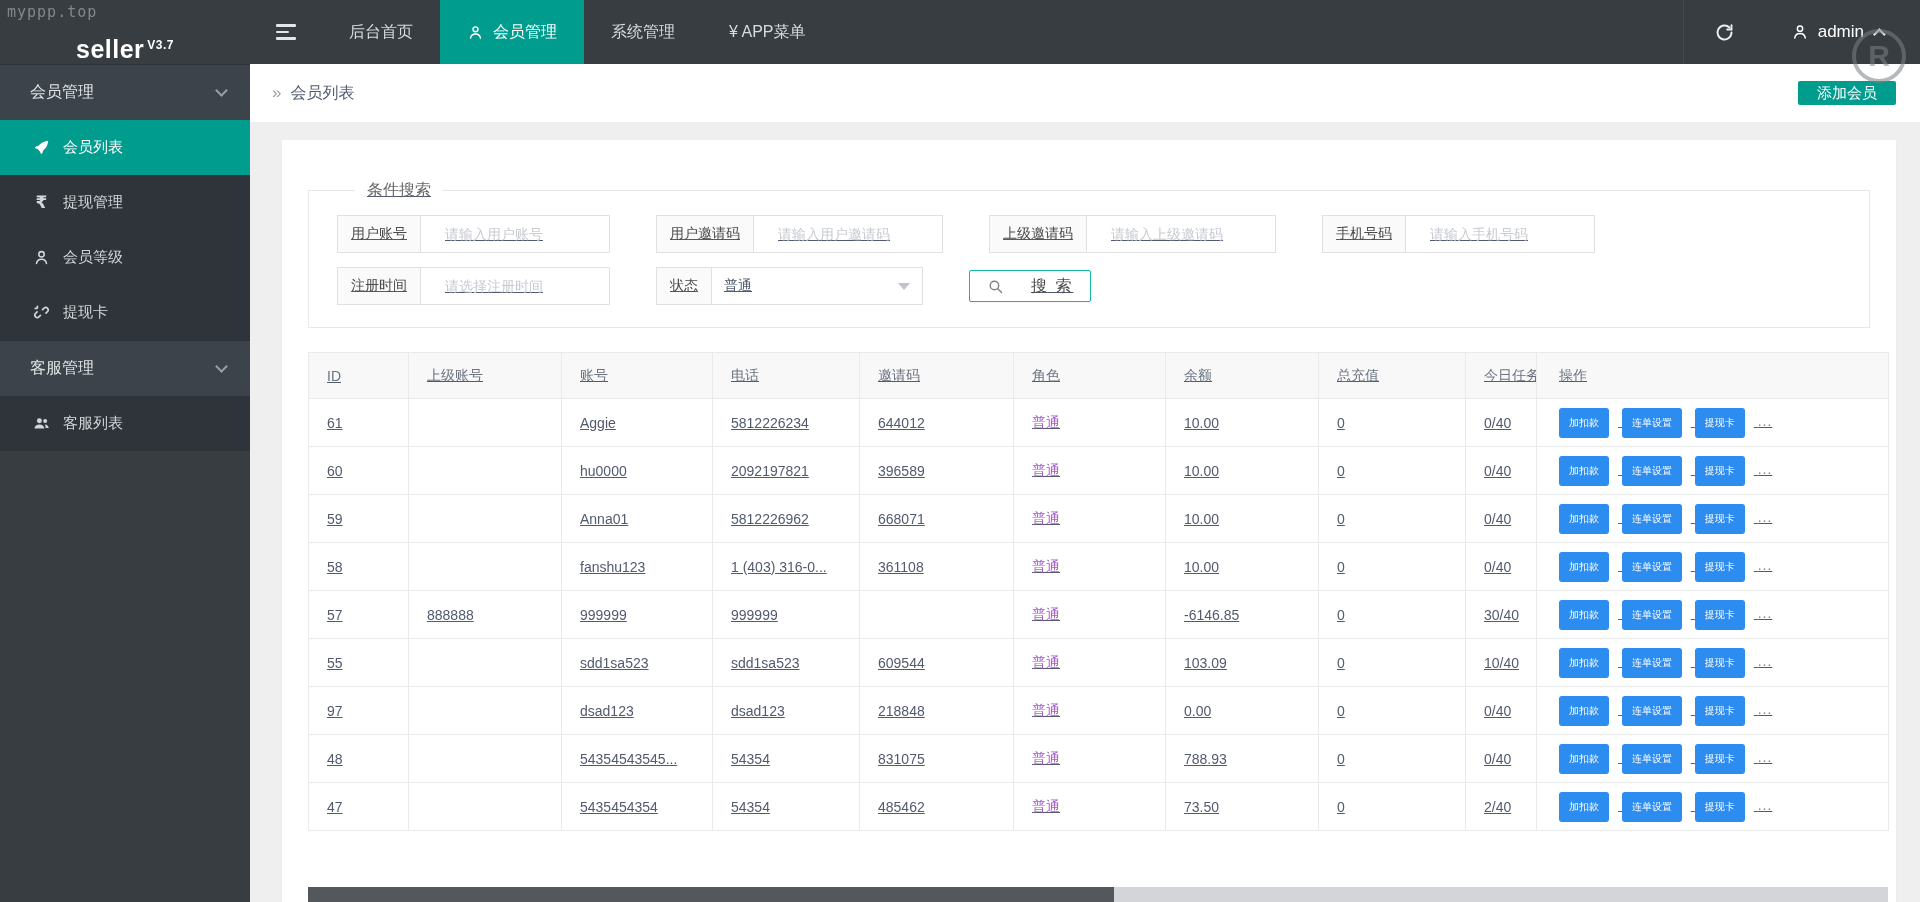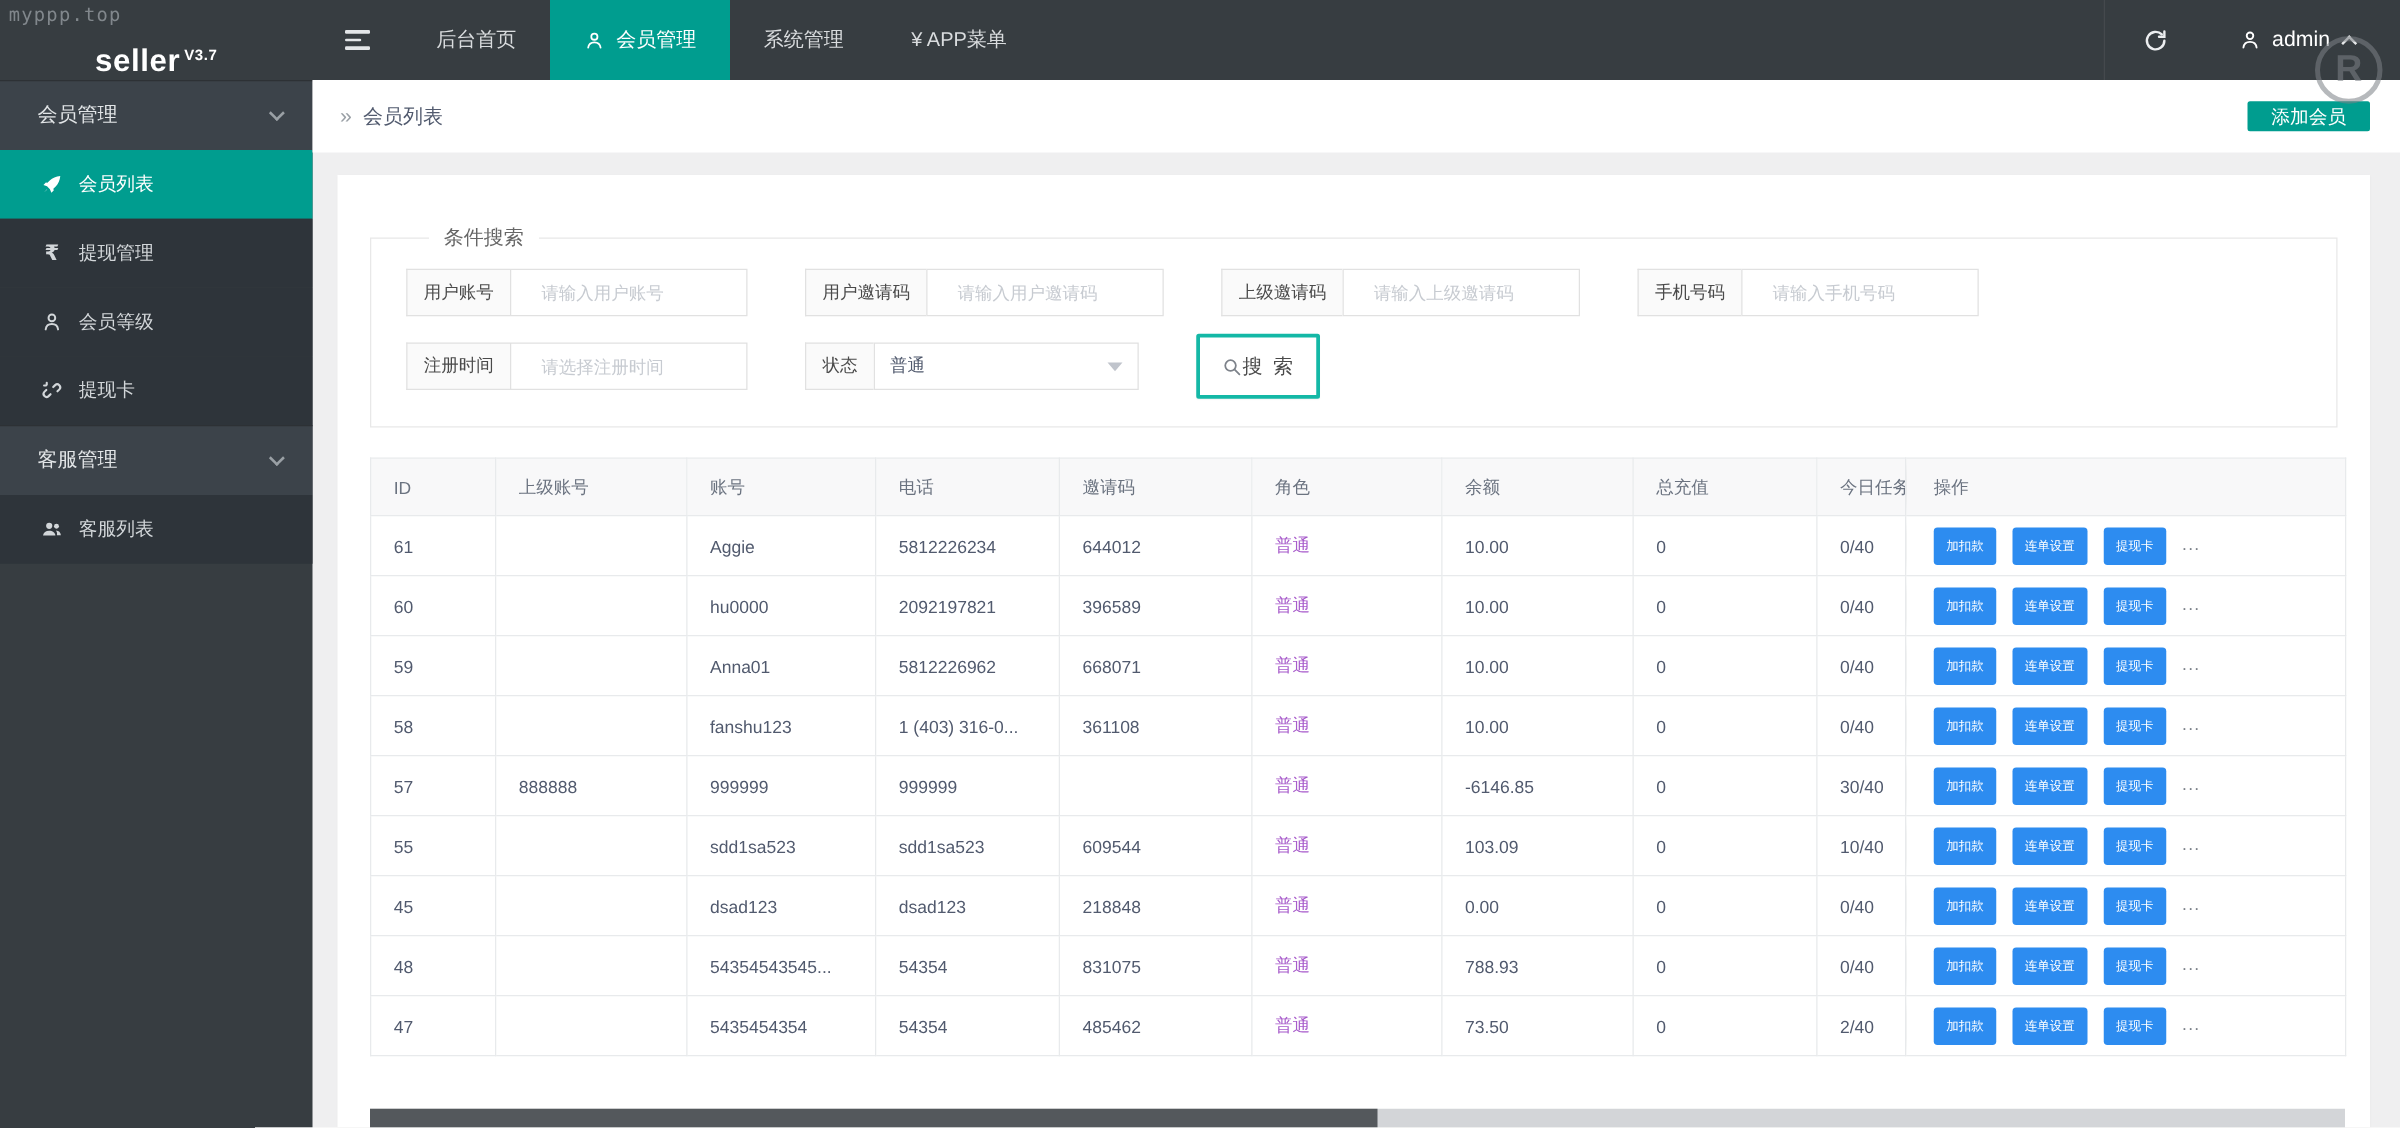--- a/index.html
+++ b/index.html
@@ -54,40 +54,40 @@
   .side-item .txt-icon { font-size: 17px; font-weight: bold; width: 17px; text-align: center; }
 
   
   .main { position: absolute; top: 64px; left: 250px; width: 1670px; height: 838px; }
   .pagebar { height: 58px; background: #fff; display: flex; align-items: center; padding: 0 24px 0 22px; }
   .crumb { display: flex; align-items: center; gap: 9px; font-size: 16px; color: #515a6e; }
   .crumb .marker { color: #9aa0a6; font-size: 17px; }
   .add-btn { margin-left: auto; height: 24px; padding: 0 19px; background: var(--accent);
     color: #fff; font-size: 15px; border: none; border-radius: 2px; cursor: pointer; }
 
-  .card { margin: 18px 24px 0 20px; background: #fff; height: 762px; position: relative;
-    padding: 40px 26px 0 26px; box-shadow: 0 1px 2px rgba(0,0,0,.04); }
+  .card { margin: 18px 24px 0 32px; background: #fff; height: 762px; position: relative;
+    padding: 40px 26px 0 26px; box-shadow: 0 1px 2px rgba(0,0,0,.04); text-decoration: underline; }
 
   
   fieldset.search { border: 1px solid #e8e8e8; padding: 14px 20px 22px 28px; }
   fieldset.search legend { margin-left: 18px; padding: 0 12px; color: #666; font-size: 16px; }
   .frow { display: flex; align-items: center; }
   .frow + .frow { margin-top: 14px; }
   .fgroup { display: flex; align-items: stretch; height: 38px; margin-right: 46px; }
   .flabel { background: #fafafa; border: 1px solid #e1e1e1; border-right: none;
     display: flex; align-items: center; padding: 0 13px; font-size: 14px; color: #4a4a4a; white-space: nowrap; }
   .finput { border: 1px solid #e1e1e1; width: 190px; padding: 0 24px; font-size: 14px;
     color: #333; outline: none; background: #fff; }
   .finput::placeholder { color: #c7cbd1; }
   .fselect { border: 1px solid #e1e1e1; width: 212px; padding: 0 12px; font-size: 14px;
     color: #515a6e; background: #fff; display: flex; align-items: center; cursor: pointer; }
   .fselect .caret { margin-left: auto; width: 0; height: 0; border-left: 6px solid transparent;
     border-right: 6px solid transparent; border-top: 7px solid #c0c4cc; }
-  .search-btn { display: flex; align-items: center; gap: 0; height: 52px; padding: 0 17px;
-    background: #fff; border: 3px solid #14b8a6; border-radius: 2px; font-size: 16px; color: #4a4a4a;
+  .search-btn { display: flex; align-items: center; gap: 27px; height: 32px; padding: 0 17px;
+    background: #fff; border: 1px solid #14b8a6; border-radius: 2px; font-size: 16px; color: #4a4a4a;
     cursor: pointer; box-shadow: 0 1px 1px rgba(0,0,0,.04); letter-spacing: 2px; }
   .search-btn svg { width: 17px; height: 17px; }
 
   
   .tbl-wrap { margin-top: 24px; width: 1580px; }
   table { width: 1580px; border-collapse: collapse; table-layout: fixed; font-size: 14px; }
   th, td { border: 1px solid #e8eaec; height: 48px; padding: 0 18px; text-align: left;
     white-space: nowrap; overflow: hidden; }
   th { background: #f8f8f9; color: #6b7380; font-weight: 400; height: 46px; }
   td { color: #515a6e; background: #fff; }
@@ -387,21 +387,21 @@
             <td>0</td>
             <td>10/40</td>
             <td class="ops">
               <button class="abtn">加扣款</button>
               <button class="abtn">连单设置</button>
               <button class="abtn">提现卡</button>
               <span class="dots">...</span>
             </td>
           </tr>
             <tr>
-            <td>45</td>
+            <td>97</td>
             <td></td>
             <td>dsad123</td>
             <td>dsad123</td>
             <td>218848</td>
             <td class="role-cell">普通</td>
             <td>0.00</td>
             <td>0</td>
             <td>0/40</td>
             <td class="ops">
               <button class="abtn">加扣款</button>

